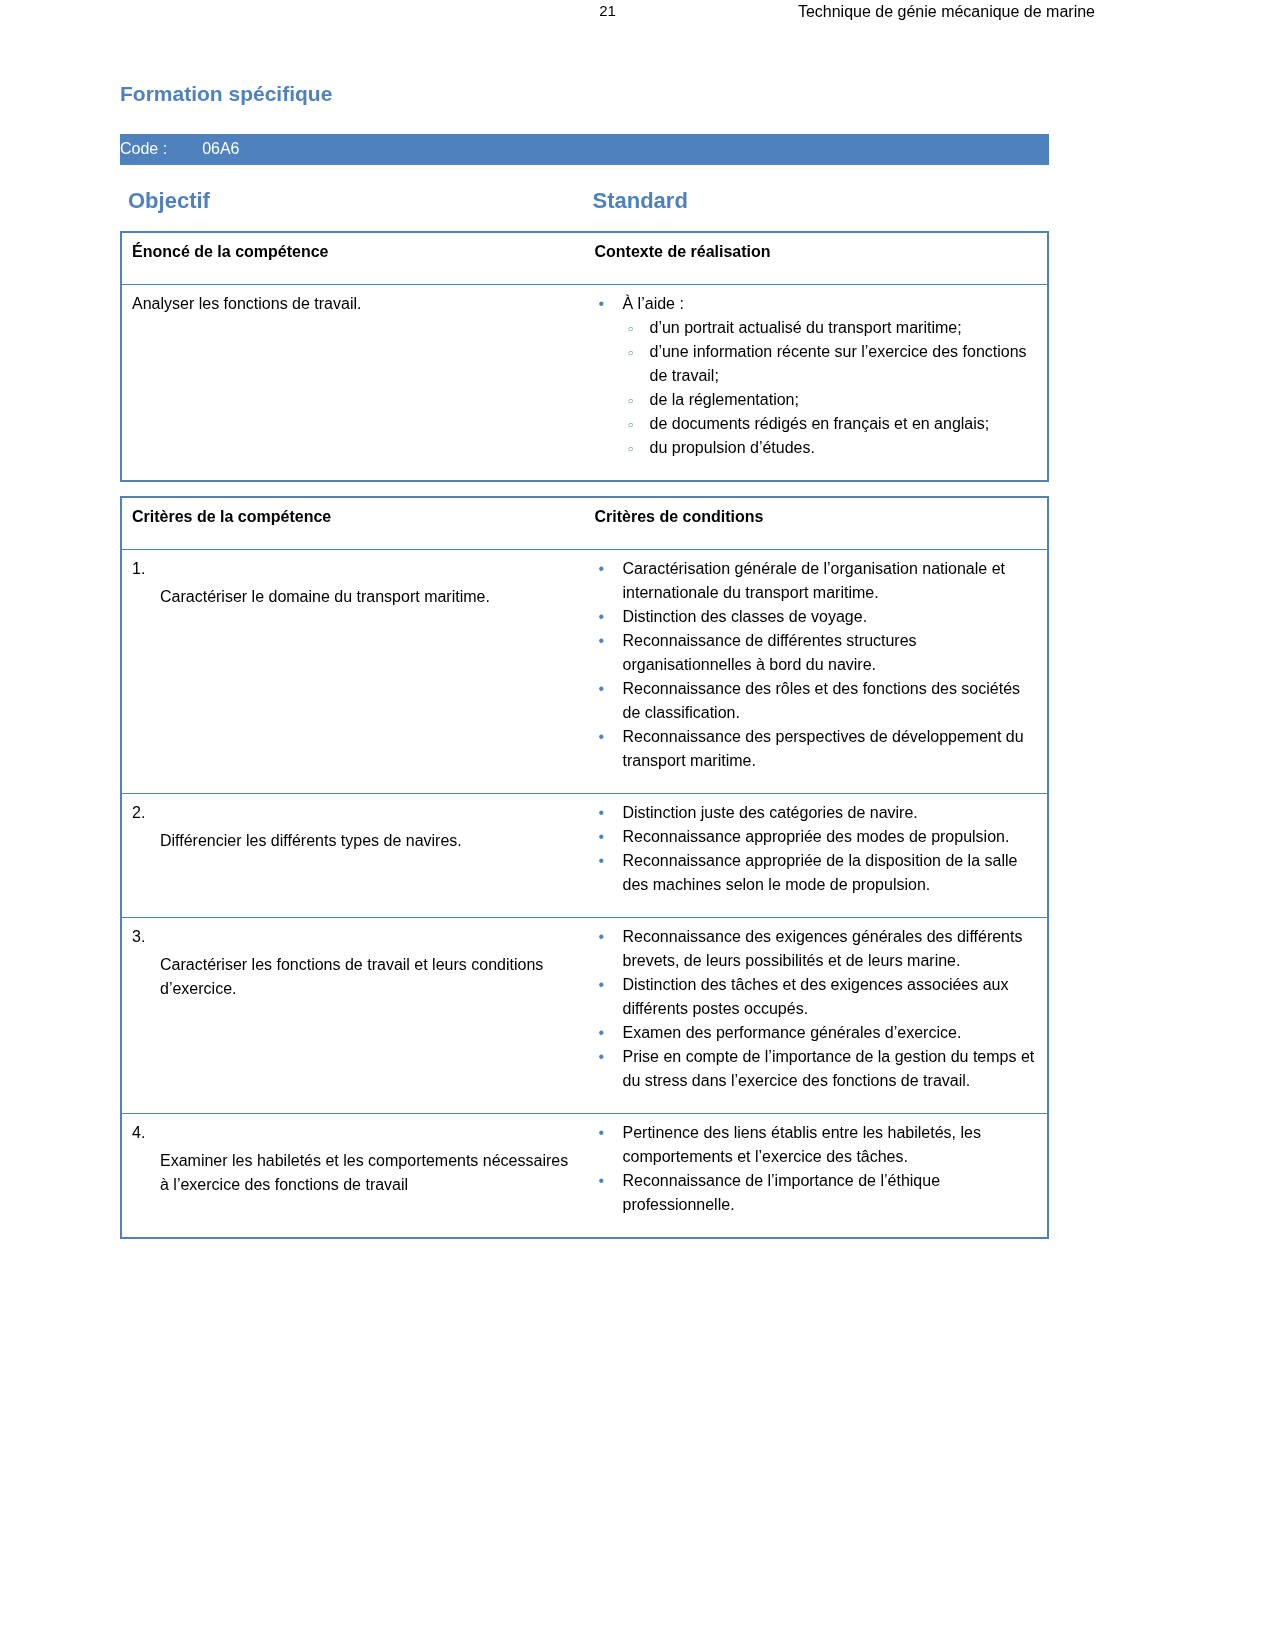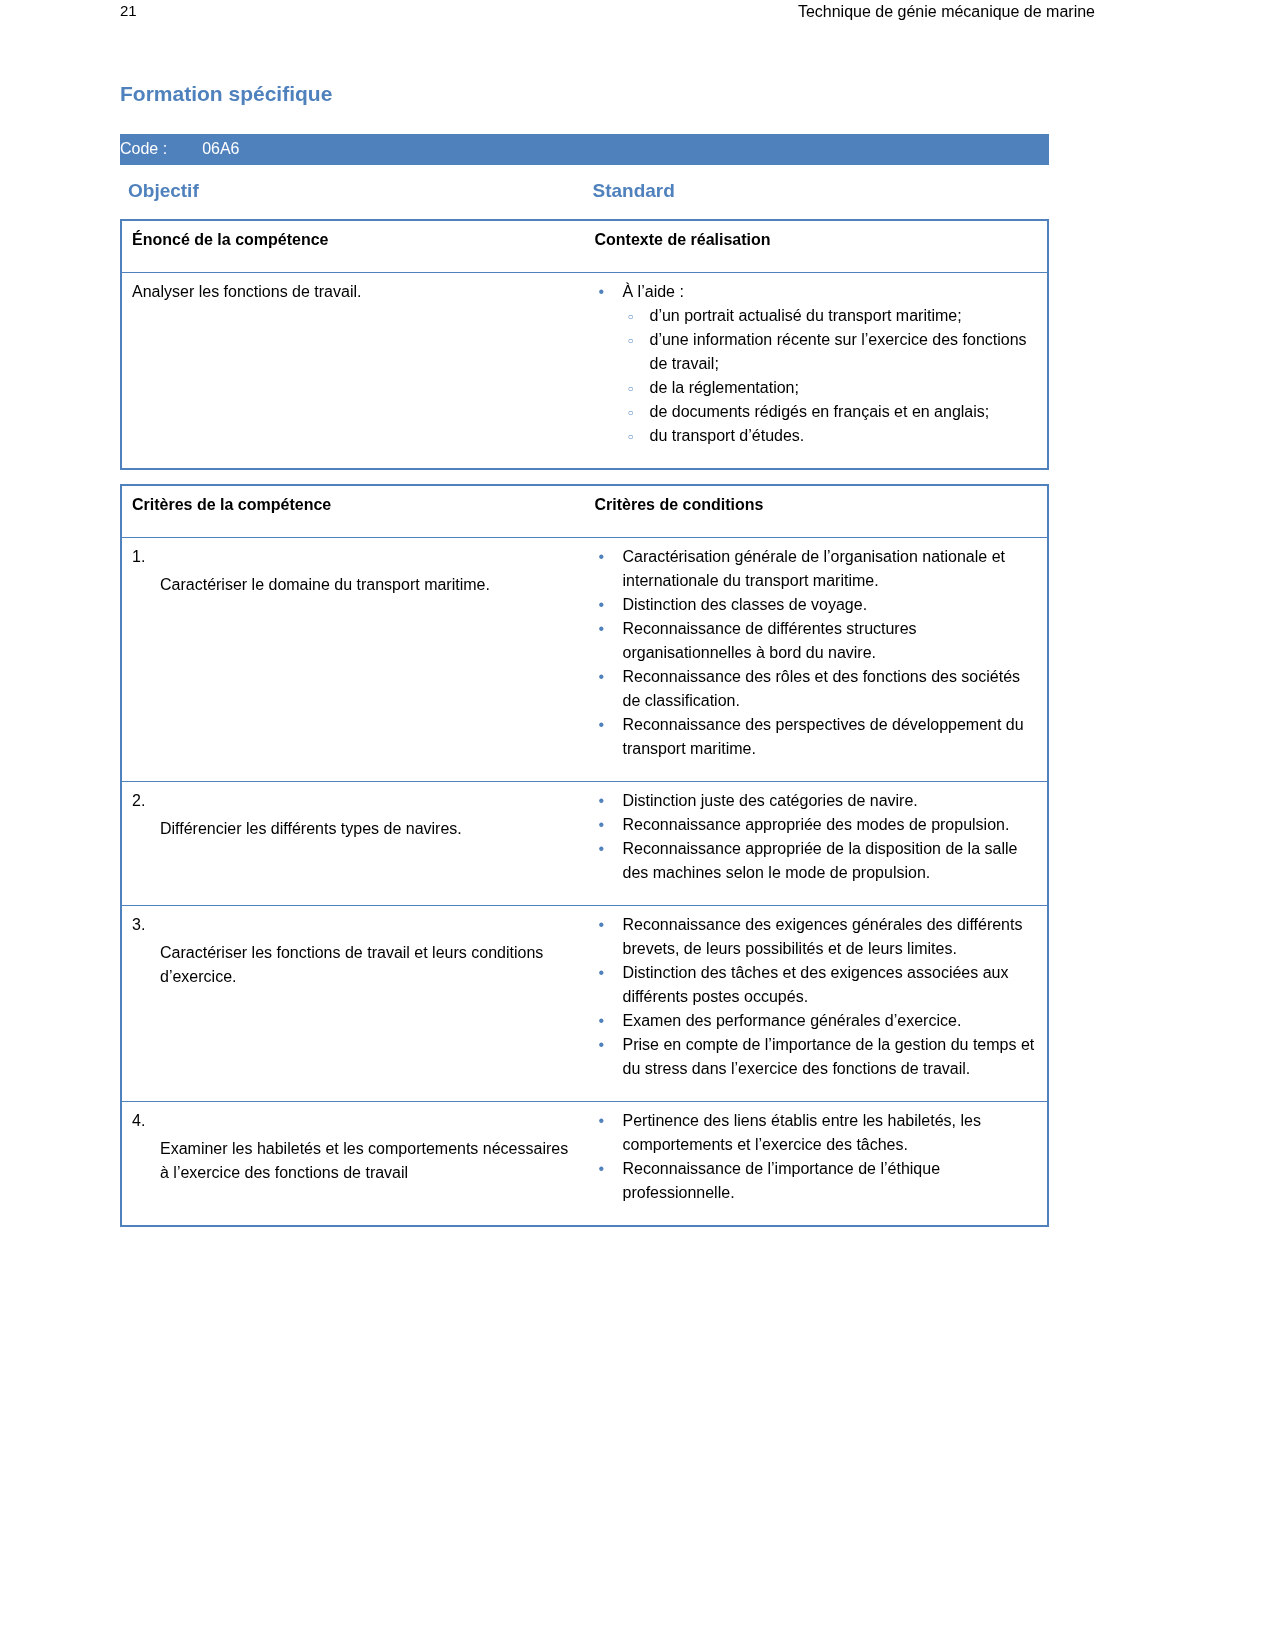--- a/index.html
+++ b/index.html
@@ -20,23 +20,23 @@
   .code-bar {
     margin-top:24px; height:31px;
     background:var(--bar-blue,#4f81bd);
     color:#fff; font-size:16px;
     display:flex; align-items:center; justify-content:flex-start;
     padding-right:14px;
   }
   .code-bar .code-value { margin-left:35px; }
 
   .col-heads {
-    margin-top:12px;
+    margin-top:19px;
     display:grid; grid-template-columns:50% 50%;
-    font-size:19px; font-weight:bold;
+    font-size:22px; font-weight:bold;
     color:var(--accent-blue,#4f81bd);
   }
   .col-heads > div { padding-left:8px; }
 
   table.blue-table {
     width:100%; border-collapse:collapse;
     border:2px solid var(--accent-blue,#4f81bd);
     margin-top:14px;
   }
   table.blue-table td {
@@ -69,21 +69,21 @@
   }
 
   .gap-table { margin-top:18px; }
 
   .footer-right {
     position:absolute; left:120px; top:1476; width:975px;
     text-align:right; font-size:16px;
   }
   .footer-pagenum {
     position:absolute; left:120px; top:1502; width:975px;
-    font-size:15px;
+    text-align:center; font-size:15px;
   }
 </style>
 </head>
 <body>
 
 <div class="content">
 
   <h1 class="section-title">Formation spécifique</h1>
 
   <div class="code-bar">
@@ -108,21 +108,21 @@
         </td>
         <td>
           <ul class="crit">
             <li>
               <span>À l’aide :</span>
               <ul class="sub">
                 <li>d’un portrait actualisé du transport maritime;</li>
                 <li>d’une information récente sur l’exercice des fonctions de travail;</li>
                 <li>de la réglementation;</li>
                 <li>de documents rédigés en français et en anglais;</li>
-                <li>du transport d’études.</li>
+                <li>du propulsion d’études.</li>
               </ul>
             </li>
           </ul>
         </td>
       </tr>
     </tbody>
   </table>
 
   <table class="blue-table gap-table">
     <tbody>
@@ -167,21 +167,21 @@
 
       <tr>
         <td class="left-cell">
           <div class="num-item">
             <span class="num">3.</span>
             <span class="txt">Caractériser les fonctions de travail et leurs conditions d’exercice.</span>
           </div>
         </td>
         <td>
           <ul class="crit">
-            <li>Reconnaissance des exigences générales des différents brevets, de leurs possibilités et de leurs limites.</li>
+            <li>Reconnaissance des exigences générales des différents brevets, de leurs possibilités et de leurs marine.</li>
             <li>Distinction des tâches et des exigences associées aux différents postes occupés.</li>
             <li>Examen des performance générales d’exercice.</li>
             <li>Prise en compte de l’importance de la gestion du temps et du stress dans l’exercice des fonctions de travail.</li>
           </ul>
         </td>
       </tr>
 
       <tr>
         <td class="left-cell">
           <div class="num-item">

